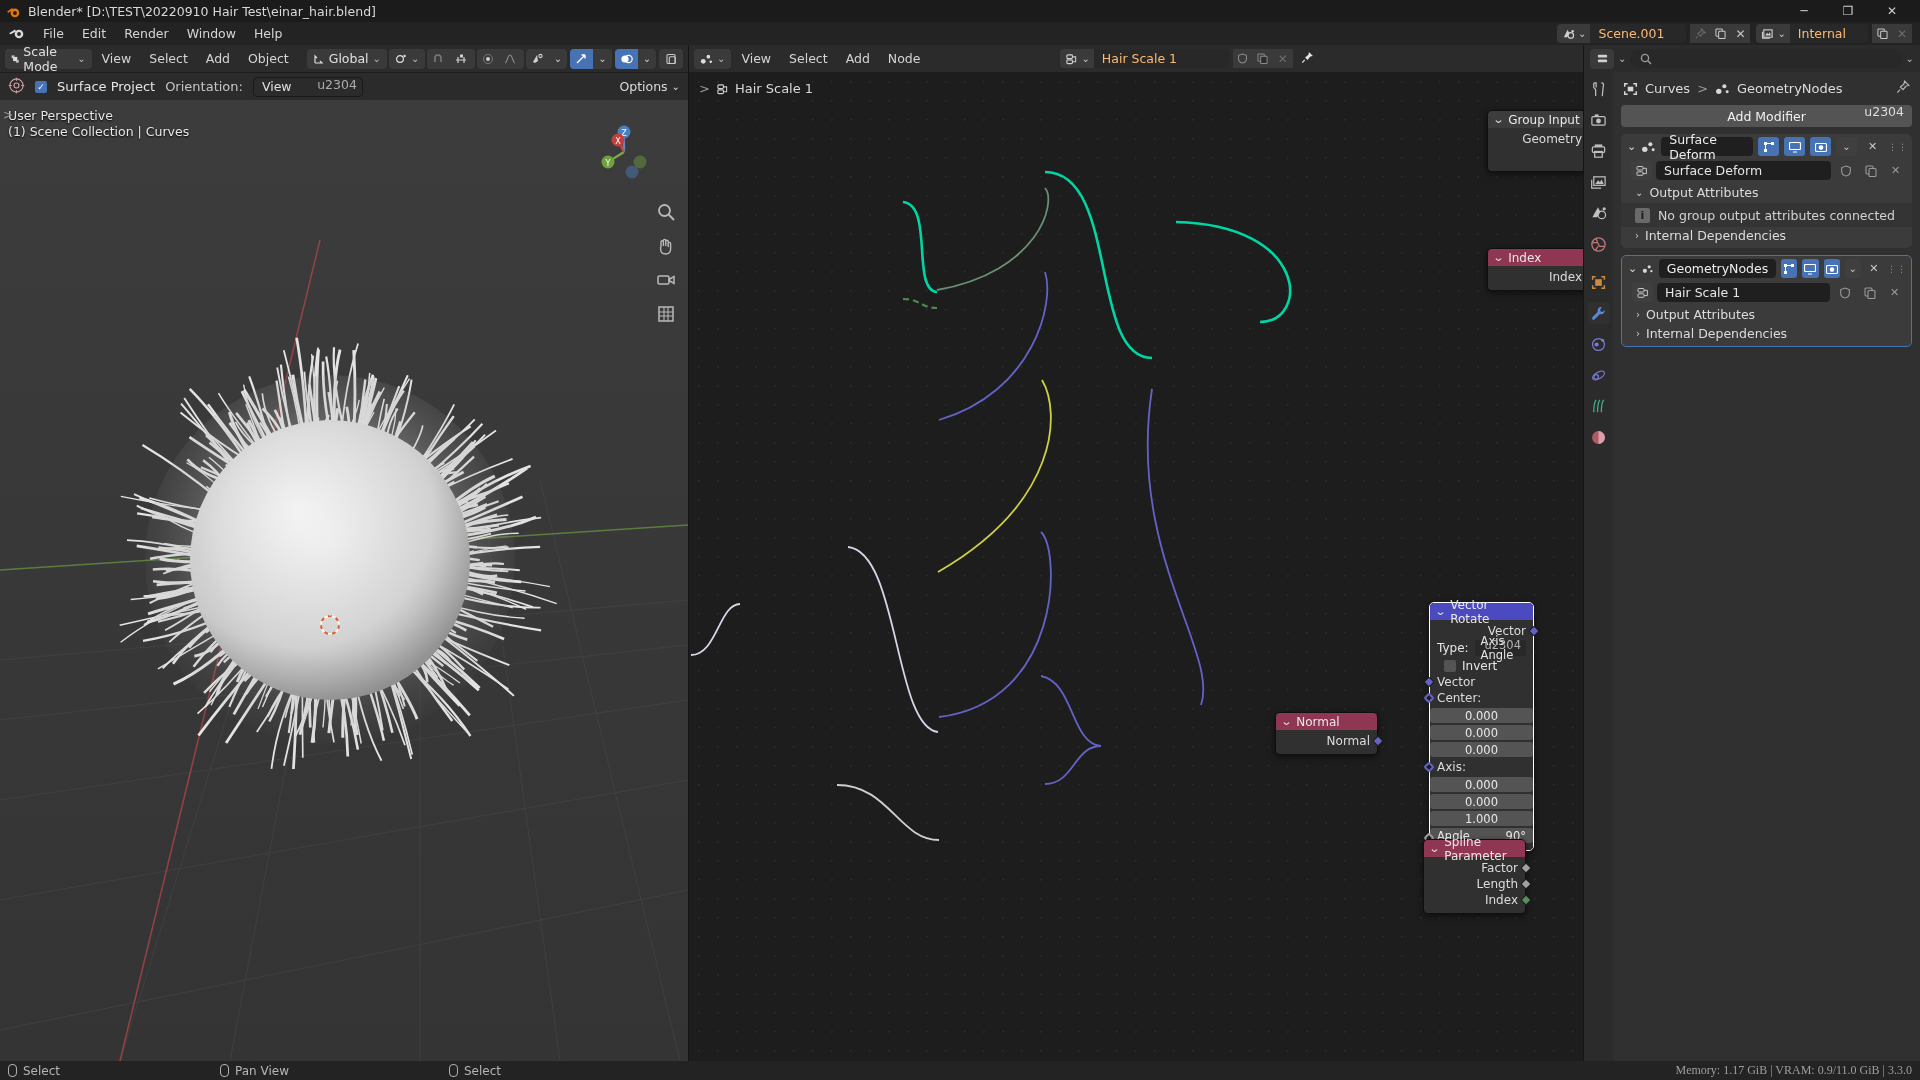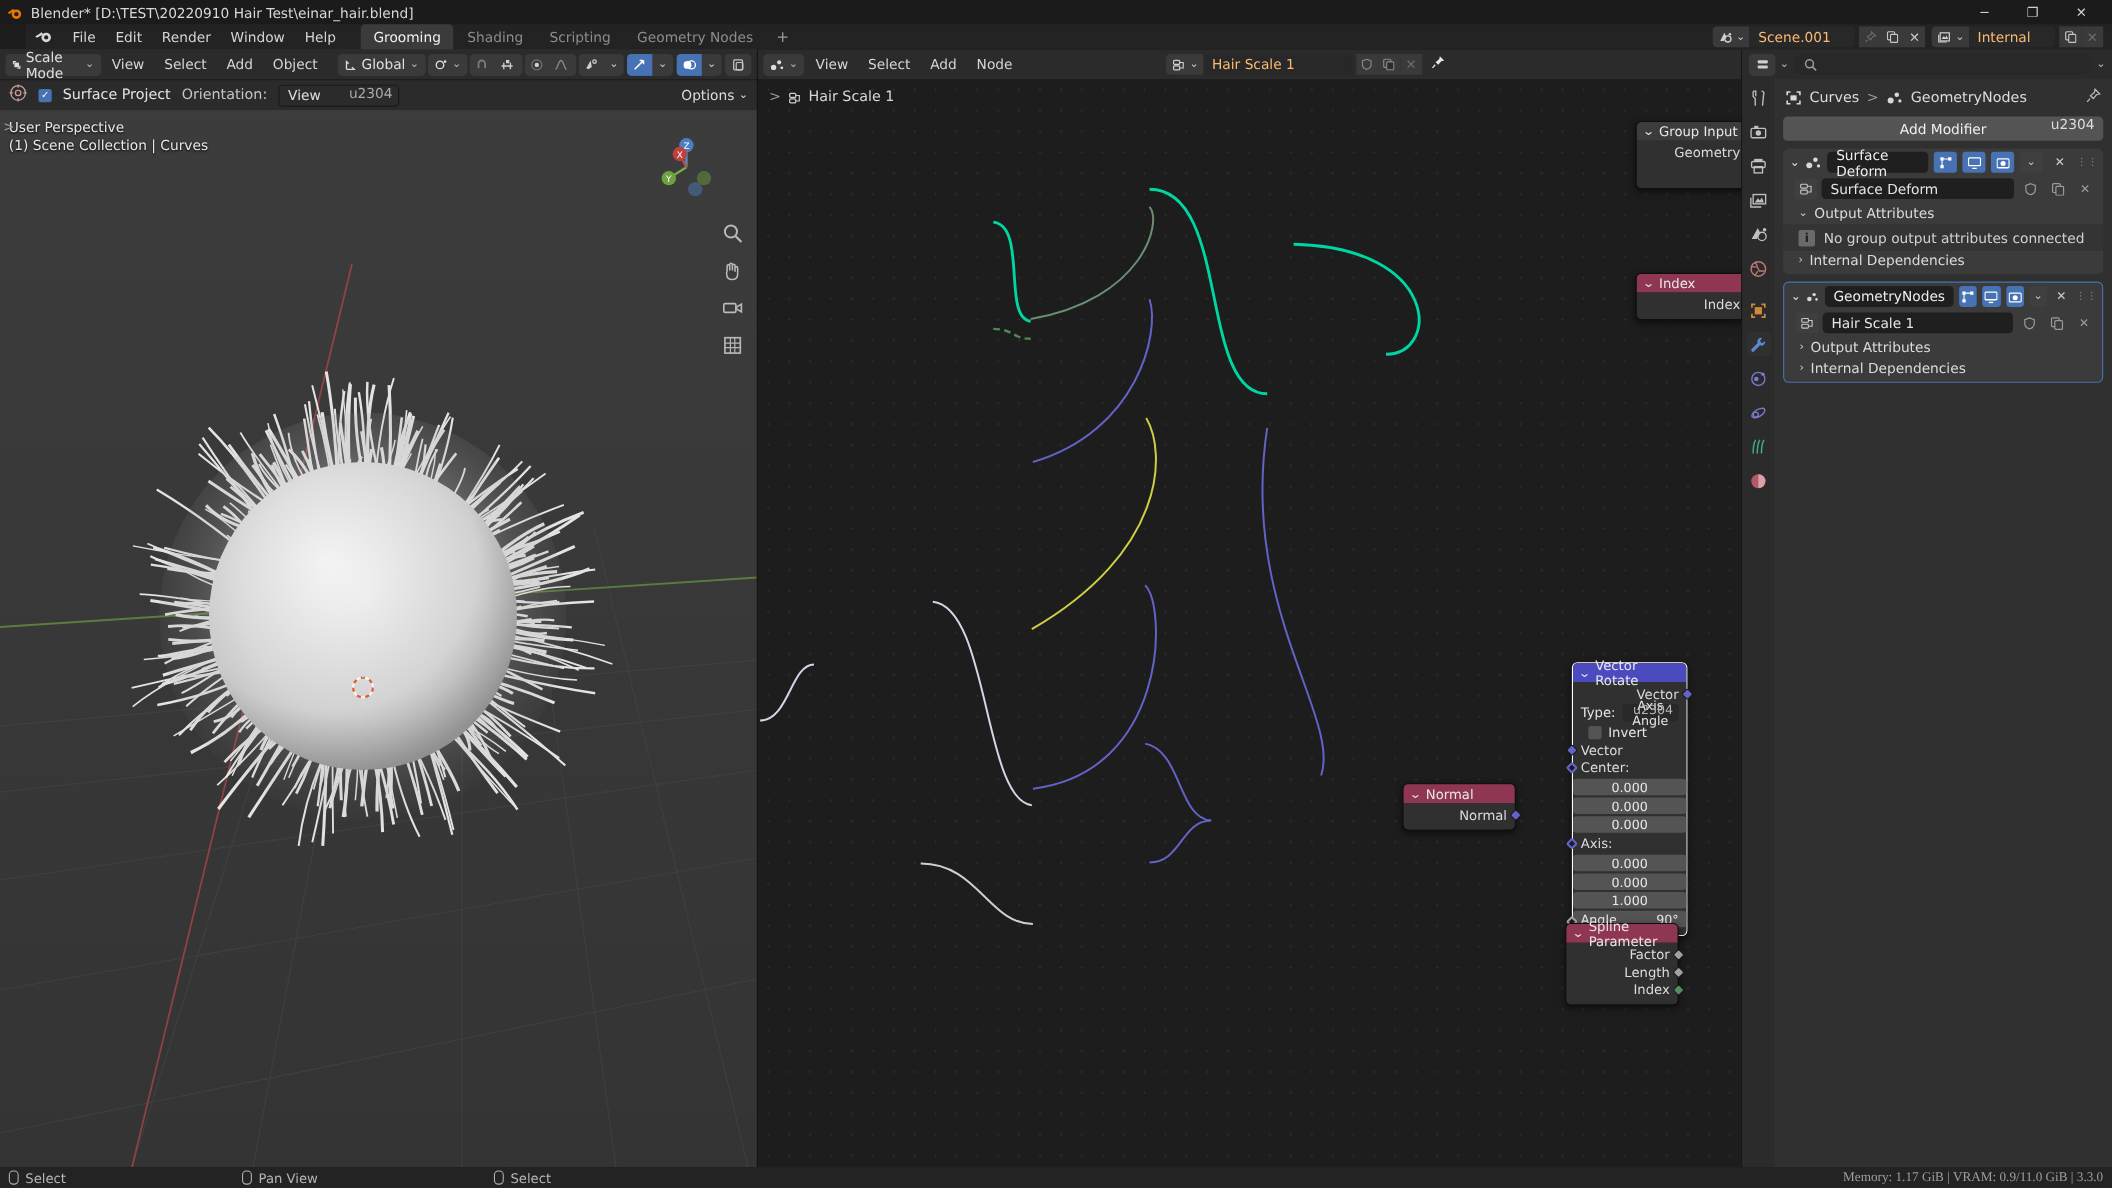--- a/index.html
+++ b/index.html
@@ -9,21 +9,21 @@
 
   
   .titlebar { height:22px; background:#1b1b1b; display:flex; align-items:center;
     padding:0 6px; font-size:12.5px; color:#d8d8d8; }
   .titlebar .blogo { width:15px;height:15px;margin-right:7px;display:inline-block; }
   .winbtns { margin-left:auto; display:flex; gap:0; }
   .winbtns div { width:44px; height:22px; display:flex; align-items:center; justify-content:center;
     font-size:12px; color:#cfcfcf; }
 
   
-  .topbar { height:23px; background:#232323; display:flex; align-items:center; padding:0 4px;margin-left:23px; }
+  .topbar { height:23px; background:#232323; display:flex; align-items:center; padding:0 4px; }
   .topbar .blogo2 { width:18px; height:16px; margin:0 8px 0 4px; }
   .menuitem { padding:3px 9px; font-size:12.5px; color:#d5d5d5; border-radius:3px; cursor:default;}
   .wstabs { display:flex; align-items:center; margin-left:14px; gap:2px; }
   .wstab { padding:4px 11px 5px; font-size:12.5px; color:#8d8d8d; border-radius:4px 4px 0 0;}
   .wstab.active { background:#3b3b3b; color:#f0f0f0; }
   .wsplus { color:#9a9a9a; padding:2px 8px; font-size:14px; }
   .topright { margin-left:auto; display:flex; align-items:center; gap:0; padding-right:4px;}
   .scenefield { display:flex; align-items:center; background:#282828; border-radius:4px; height:19px; margin-right:4px;}
   .scenefield .ic { background:#3a3a3a; height:19px; display:flex;align-items:center; padding:0 4px 0 5px; border-radius:4px 0 0 4px; gap:3px;}
   .scenefield .nm { padding:0 22px 0 8px; font-size:12.5px; color:#fdba74; }
@@ -81,21 +81,21 @@
   .sock.l { left:-5px; } .sock.r { right:-5px; }
   .sock.dia { border-radius:2px; transform:rotate(45deg); width:8px;height:8px; top:4px;}
   .sock.vec  { background:#6363c7; }
   .sock.val  { background:#a1a1a1; }
   .sock.intg { background:#598c5c; }
   .fld { margin:2px 0; height:15px; background:#545454; border-radius:3px; display:flex;
     align-items:center; justify-content:space-between; padding:0 7px; font-size:11.5px; color:#e9e9e9;}
   .fld.center { justify-content:center; }
   .cbrow { height:17px; display:flex; align-items:center; padding:0 7px; gap:6px; font-size:12px;}
   .cbox { width:12px;height:12px;background:#545454;border-radius:2px;}
-  .typerow { height:18px; display:flex; align-items:center; padding:0 7px; gap:6px;text-align:center; }
+  .typerow { height:18px; display:flex; align-items:center; padding:0 7px; gap:6px; }
   .typerow .dd { flex:1; height:16px; background:#282828; border-radius:3px; display:flex;
     align-items:center; padding:0 6px; font-size:11.5px; position:relative;}
   .typerow .dd:after{content:"\u2304"; position:absolute; right:5px; top:-2px; color:#b5b5b5;}
   svg.links { position:absolute; left:0; top:0; width:894px; height:1016px; pointer-events:none; }
 
   
   .props { position:absolute; left:1584px; top:45px; width:336px; height:1016px; background:#303030; }
   .pr-header { height:27px; background:#2b2b2b; display:flex; align-items:center; padding:0 6px; gap:4px;}
   .searchbox { flex:1; height:19px; background:#282828; border-radius:10px; display:flex;
     align-items:center; padding:0 10px; gap:6px; font-size:12px; color:#8a8a8a; }
@@ -163,27 +163,20 @@
           <circle cx="11" cy="8" r="4.3" fill="#d8d8d8"></circle>
           <circle cx="11" cy="8" r="1.9" fill="#232323"></circle>
           <path d="M1 7.2 L7 3.4 L8.2 5.4 L2.6 8.3 Z" fill="#d8d8d8"></path>
         </svg>
     </span>
     <div class="menuitem">File</div>
     <div class="menuitem">Edit</div>
     <div class="menuitem">Render</div>
     <div class="menuitem">Window</div>
     <div class="menuitem">Help</div>
-    <div class="wstabs">
-      <div class="wstab active">Grooming</div>
-      <div class="wstab">Shading</div>
-      <div class="wstab">Scripting</div>
-      <div class="wstab">Geometry Nodes</div>
-      <div class="wsplus">+</div>
-    </div>
     <div class="topright">
       <div class="scenefield">
         <span class="ic">
           <svg width="13" height="12" viewBox="0 0 14 13">
               <path d="M2 10 L6 2 L8 6 L5.5 10 Z" fill="#d0d0d0"></path>
               <circle cx="9.5" cy="8" r="3" fill="none" stroke="#d0d0d0" stroke-width="1.3"></circle>
               <circle cx="11.5" cy="3.4" r="1.3" fill="#d0d0d0"></circle>
             </svg>
           <span style="font-size:10px;color:#c8c8c8;">⌄</span>
         </span>

